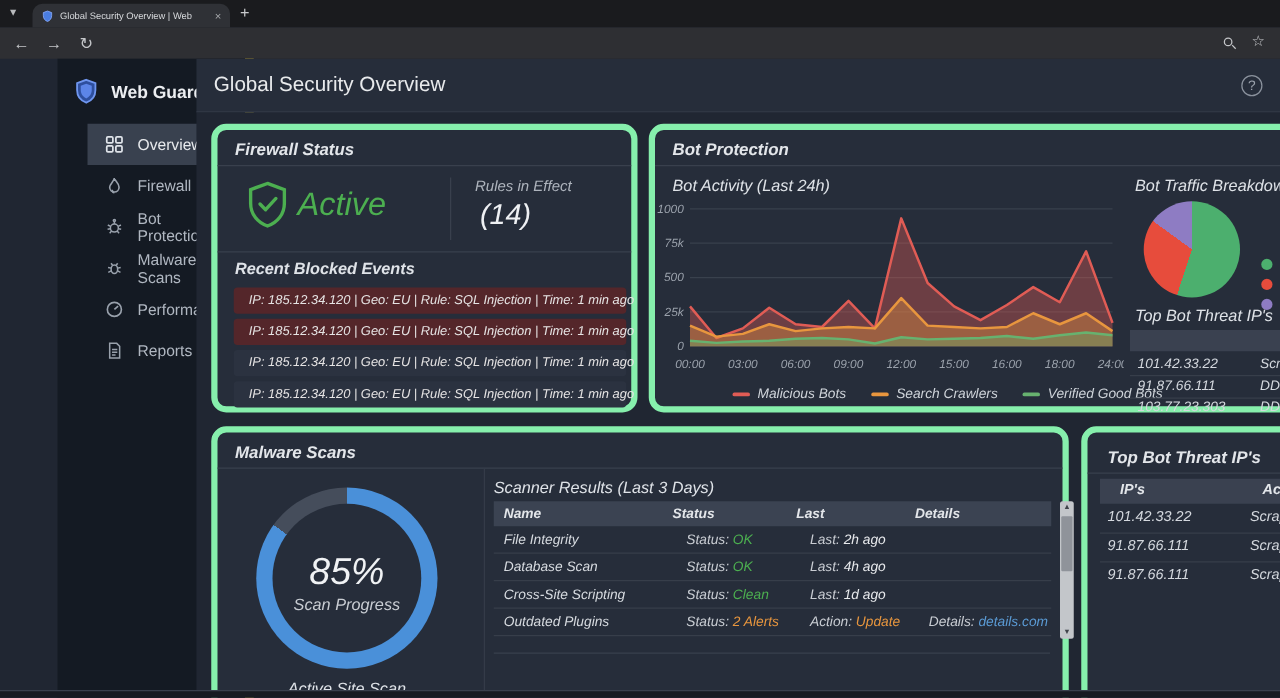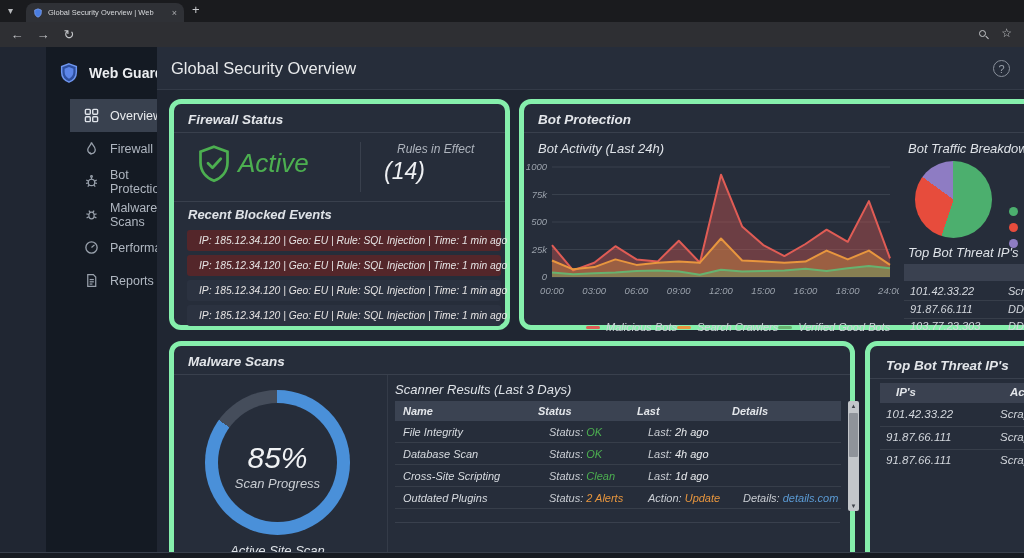--- a/index.html
+++ b/index.html
@@ -47,30 +47,30 @@
 
   .card { position:absolute; background:#262d3a; border:5px solid #86efac; border-radius:12px;font-style:italic; }
   .card-h { position:absolute; left:14px; top:8px; font-size:13.5px; font-weight:bold; color:#e3e6ea; }
   .card-div { position:absolute; left:0; right:0; top:28px; height:1px; background:#39404d; }
   .sec-title { position:absolute; font-size:13px; color:#dfe3e8; }
 
   
   .fw-shield { position:absolute; left:22px; top:40px; }
   .fw-active { position:absolute; left:64px; top:44px; font-size:26px; color:#4caf50; }
   .fw-vdiv { position:absolute; left:186px; top:38px; width:1px; height:50px; background:#39404d; }
-  .fw-rules-label { position:absolute; left:206px; top:38px; font-size:12px; color:#aeb4bd;margin-left:17px; }
+  .fw-rules-label { position:absolute; left:206px; top:38px; font-size:12px; color:#aeb4bd; }
   .fw-rules-val { position:absolute; left:210px; top:54px; font-size:23px; color:#eef0f3; }
   .fw-div2 { position:absolute; left:0; right:0; top:97px; height:1px; background:#39404d; }
   .ev { position:absolute; left:13px; width:314px; height:21px; border-radius:3px; background:#2b3240;
     display:flex; align-items:center; gap:6px; padding:0 6px; font-size:10.3px; color:#e6e4e4; white-space:nowrap; }
   .ev.crit { background:#54262a; }
 
   
   .tick { fill:#9aa1ab; font-size:9.5px; font-family:"Liberation Sans",sans-serif; }
-  .legend { position:absolute; left:62px; top:217px; display:flex; }
+  .legend { position:absolute; left:62px; top:205px; display:flex; gap:20px; }
   .lg-item { display:flex; align-items:center; gap:6px; font-size:11px; color:#cfd4da; }
   .lg-dash { width:14px; height:3px; border-radius:2px; display:inline-block; }
   .pie { position:absolute; left:391px; top:57px; width:77px; height:77px; border-radius:50%; }
   .pie-legend { position:absolute; left:485px; top:99px; }
   .pl-row { display:flex; align-items:center; gap:6px; height:16px; font-size:11px; color:#cfd4da; }
   .pl-dot { width:9px; height:9px; border-radius:50%; display:inline-block; }
   .mini-tbl .mt-head { position:absolute; left:380px; right:8px; height:17px; background:#3a4150; }
   .mt-col1 { position:absolute; left:386px; font-size:11px; }
   .mt-col2 { position:absolute; left:484px; font-size:11px; }
   .mt-val { color:#d4d8de; }

